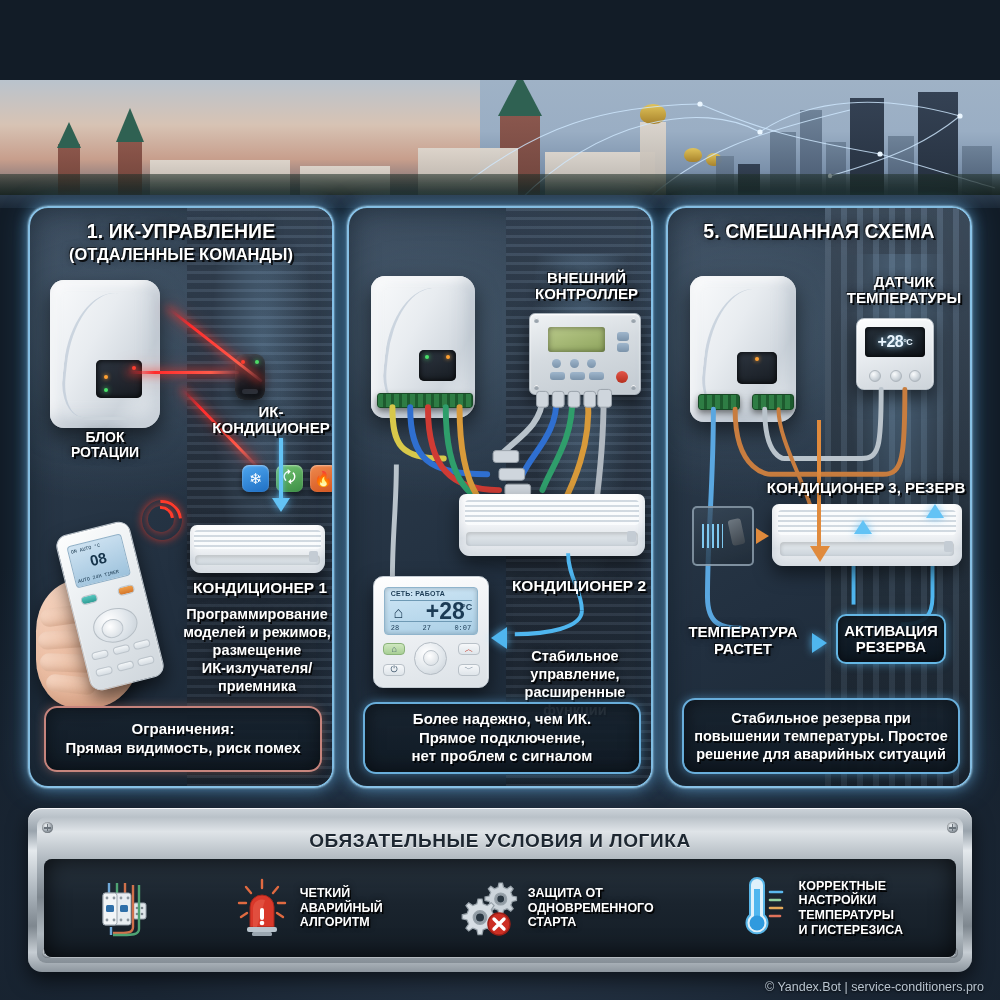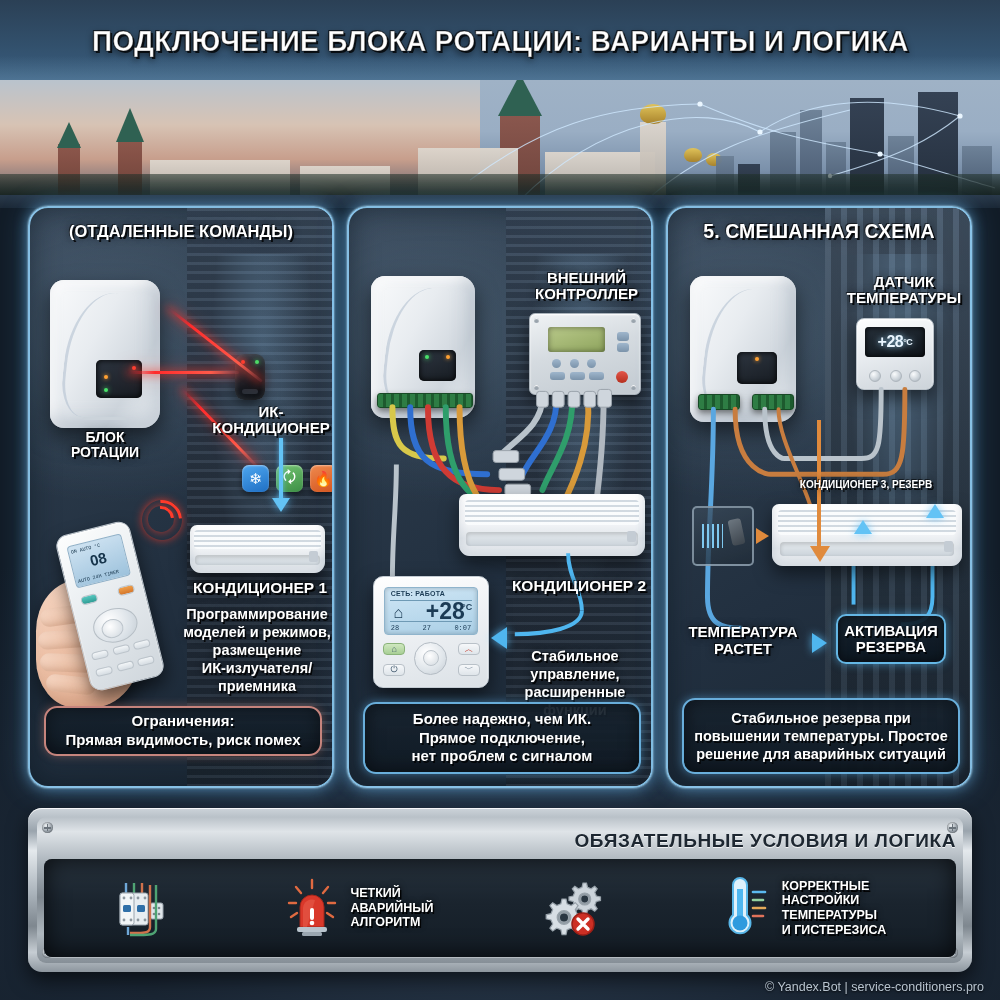--- a/index.html
+++ b/index.html
@@ -358,21 +358,21 @@
     background:linear-gradient(180deg,#b9c1c8 0%,#dfe4e8 10%,#a5aeb6 34%,#7d868e 55%,#aeb7be 80%,#868f97 100%);
     padding:7px;
   }
   .screw-b{position:absolute;width:11px;height:11px;border-radius:50%;
     background:radial-gradient(circle at 36% 32%,#eef2f5,#98a1a9 60%,#6d767e);
     box-shadow:inset 0 0 2px rgba(0,0,0,.5);}
   .screw-b::after{content:"";position:absolute;left:2px;top:5px;width:7px;height:1.5px;background:#6a737b;}
   .screw-b::before{content:"";position:absolute;left:4.7px;top:2px;width:1.5px;height:7px;background:#6a737b;}
 
   .bottom-title{
-    position:relative;text-align:right;font-size:19px;font-weight:bold;color:#1d2731;
+    position:relative;text-align:center;font-size:19px;font-weight:bold;color:#1d2731;
     letter-spacing:.6px;padding:6px 0 7px;
     text-shadow:0 1px 0 rgba(255,255,255,.75);
   }
   .bottom-dark{
     position:relative;height:98px;border-radius:8px;
     background:linear-gradient(180deg,#27323d 0%,#1a242e 45%,#141d26 100%);
     box-shadow:inset 0 0 24px rgba(0,0,0,.8), 0 1px 0 rgba(255,255,255,.35);
     display:flex;align-items:center;justify-content:space-around;padding:0 14px;
   }
   .cond{display:flex;align-items:center;gap:9px;}
@@ -385,23 +385,20 @@
   .footer{
     position:absolute;right:16px;bottom:6px;color:#b8c4cf;font-size:12.5px;
     text-shadow:0 1px 2px rgba(0,0,0,.8);
   }
 </style>
 </head>
 <body>
 
 <div class="stage">
 
-  <div class="title-bar">
-    <div class="title-text">ПОДКЛЮЧЕНИЕ БЛОКА РОТАЦИИ: ВАРИАНТЫ И ЛОГИКА</div>
-  </div>
 
   <div class="city">
     <div class="sky-warm"></div>
     <div class="sky-cool"></div>
 
     <div class="bld brick" style="left:58px;bottom:8px;width:22px;height:56px;"></div>
     <div class="spire" style="left:57px;bottom:60px;border-left:12px solid transparent;border-right:12px solid transparent;border-bottom:26px solid #2f6152;"></div>
     <div class="bld brick" style="left:118px;bottom:8px;width:24px;height:62px;"></div>
     <div class="spire" style="left:116px;bottom:66px;border-left:14px solid transparent;border-right:14px solid transparent;border-bottom:34px solid #2f6152;"></div>
     <div class="bld white" style="left:150px;bottom:8px;width:140px;height:40px;"></div>
@@ -445,20 +442,21 @@
     <div class="water"></div>
   </div>
 
   <div class="panels">
 
     <div class="panel p1">
       <div class="rack"></div>
       <div class="rackglow"></div>
 
       <div class="p-head">
+        <div class="p-title">1. ИК-УПРАВЛЕНИЕ</div>
         <div class="p-sub">(ОТДАЛЕННЫЕ КОМАНДЫ)</div>
       </div>
 
       <div class="rotblock" style="left:20px;top:72px;width:110px;height:148px;">
         <div class="swirl"></div>
         <div class="ledpanel" style="left:42%;top:54%;width:42%;height:26%;">
           <div class="led r" style="right:6px;top:6px;"></div>
           <div class="led o" style="left:8px;top:15px;"></div>
           <div class="led g" style="left:8px;bottom:6px;"></div>
         </div>
@@ -518,21 +516,21 @@
         <div class="irr-k" style="left:10%;top:87%;width:17px;height:8px;"></div>
         <div class="irr-k" style="left:39%;top:87%;width:17px;height:8px;"></div>
         <div class="irr-k" style="left:68%;top:87%;width:17px;height:8px;"></div>
       </div>
 
       <div class="bodytext" style="left:152px;top:398px;width:150px;white-space:pre-line;">Программирование
 моделей и режимов,
 размещение
 ИК-излучателя/приемника</div>
 
-      <div class="callout warn" style="left:14px;top:498px;width:278px;height:50px;white-space:pre-line;">Ограничения:
+      <div class="callout warn" style="left:14px;top:498px;width:278px;height:66px;white-space:pre-line;">Ограничения:
 Прямая видимость, риск помех</div>
     </div>
 
     <div class="panel p2">
       <div class="rack"></div>
       <div class="rackglow"></div>
 
 
       <div class="label-w" style="left:175px;top:62px;width:125px;font-size:15px;white-space:pre-line;">ВНЕШНИЙ
 КОНТРОЛЛЕР</div>
@@ -686,21 +684,21 @@
       </div>
       <div class="o-arrow-right" style="left:88px;top:320px;"></div>
       <div class="o-stem" style="left:149px;top:212px;height:128px;"></div>
       <div class="o-arrow-down" style="left:142px;top:338px;"></div>
 
       <div class="ac" style="left:104px;top:296px;width:190px;height:62px;">
         <div class="grille"></div>
         <div class="vent"></div>
         <div class="disp"></div>
       </div>
-      <div class="label-w" style="left:96px;top:272px;width:204px;font-size:10px;">КОНДИЦИОНЕР 3, РЕЗЕРВ</div>
+      <div class="label-w" style="left:96px;top:272px;width:204px;font-size:15px;">КОНДИЦИОНЕР 3, РЕЗЕРВ</div>
 
       <div class="arrow-up" style="left:186px;top:312px;"></div>
       <div class="arrow-up" style="left:258px;top:296px;"></div>
 
       <div class="label-w" style="left:10px;top:416px;width:130px;font-size:15px;line-height:1.12;white-space:pre-line;">ТЕМПЕРАТУРА
 РАСТЕТ</div>
       <div class="arrow-right" style="left:144px;top:425px;"></div>
       <div class="chipbox" style="left:168px;top:406px;width:110px;height:50px;white-space:pre-line;">АКТИВАЦИЯ
 РЕЗЕРВА</div>
 
@@ -786,20 +784,23 @@
               </g>
               <g fill="#d7dee4" stroke="#98a2aa" stroke-width="1.2">
                 <path d="M17,22 l4,0 l1.1,4.8 l4.1,1.7 l4.1,-2.8 l2.8,2.8 l-2.8,4.1 l1.7,4.1 l4.8,1.1 l0,4 l-4.8,1.1 l-1.7,4.1 l2.8,4.1 l-2.8,2.8 l-4.1,-2.8 l-4.1,1.7 l-1.1,4.8 l-4,0 l-1.1,-4.8 l-4.1,-1.7 l-4.1,2.8 l-2.8,-2.8 l2.8,-4.1 l-1.7,-4.1 l-4.8,-1.1 l0,-4 l4.8,-1.1 l1.7,-4.1 l-2.8,-4.1 l2.8,-2.8 l4.1,2.8 l4.1,-1.7 Z"></path>
                 <circle cx="19" cy="40.5" r="6.8" fill="#8f9aa3"></circle>
                 <circle cx="19" cy="40.5" r="4.6" fill="#2a3742"></circle>
               </g>
               <circle cx="38" cy="47" r="11" fill="#cc2f24" stroke="#9c1f17" stroke-width="1.5"></circle>
               <path d="M33,42 L43,52 M43,42 L33,52" stroke="#fff" stroke-width="3.4" stroke-linecap="round"></path>
             </svg>
           </div>
+          <div class="cond-tx">ЗАЩИТА ОТ
+ОДНОВРЕМЕННОГО
+СТАРТА</div>
         </div>
 
         <div class="cond">
           <div class="cond-ic">
             <svg viewBox="0 0 58 62" width="58" height="62">
               <path d="M18,8 a7,7 0 0 1 14,0 L32,38 a10.5,10.5 0 1 1 -14,0 Z" fill="#dff1fb" stroke="#58b6e8" stroke-width="2"></path>
               <path d="M22,12 L22,40 a6.5,6.5 0 1 0 6,0 L28,12 Z" fill="#4fb6ef"></path>
               <circle cx="25" cy="46" r="7.5" fill="#2f9ade"></circle>
               <g stroke-width="2.6" stroke-linecap="round">
                 <path d="M38,15 L50,15" stroke="#5bb9ee"></path>

